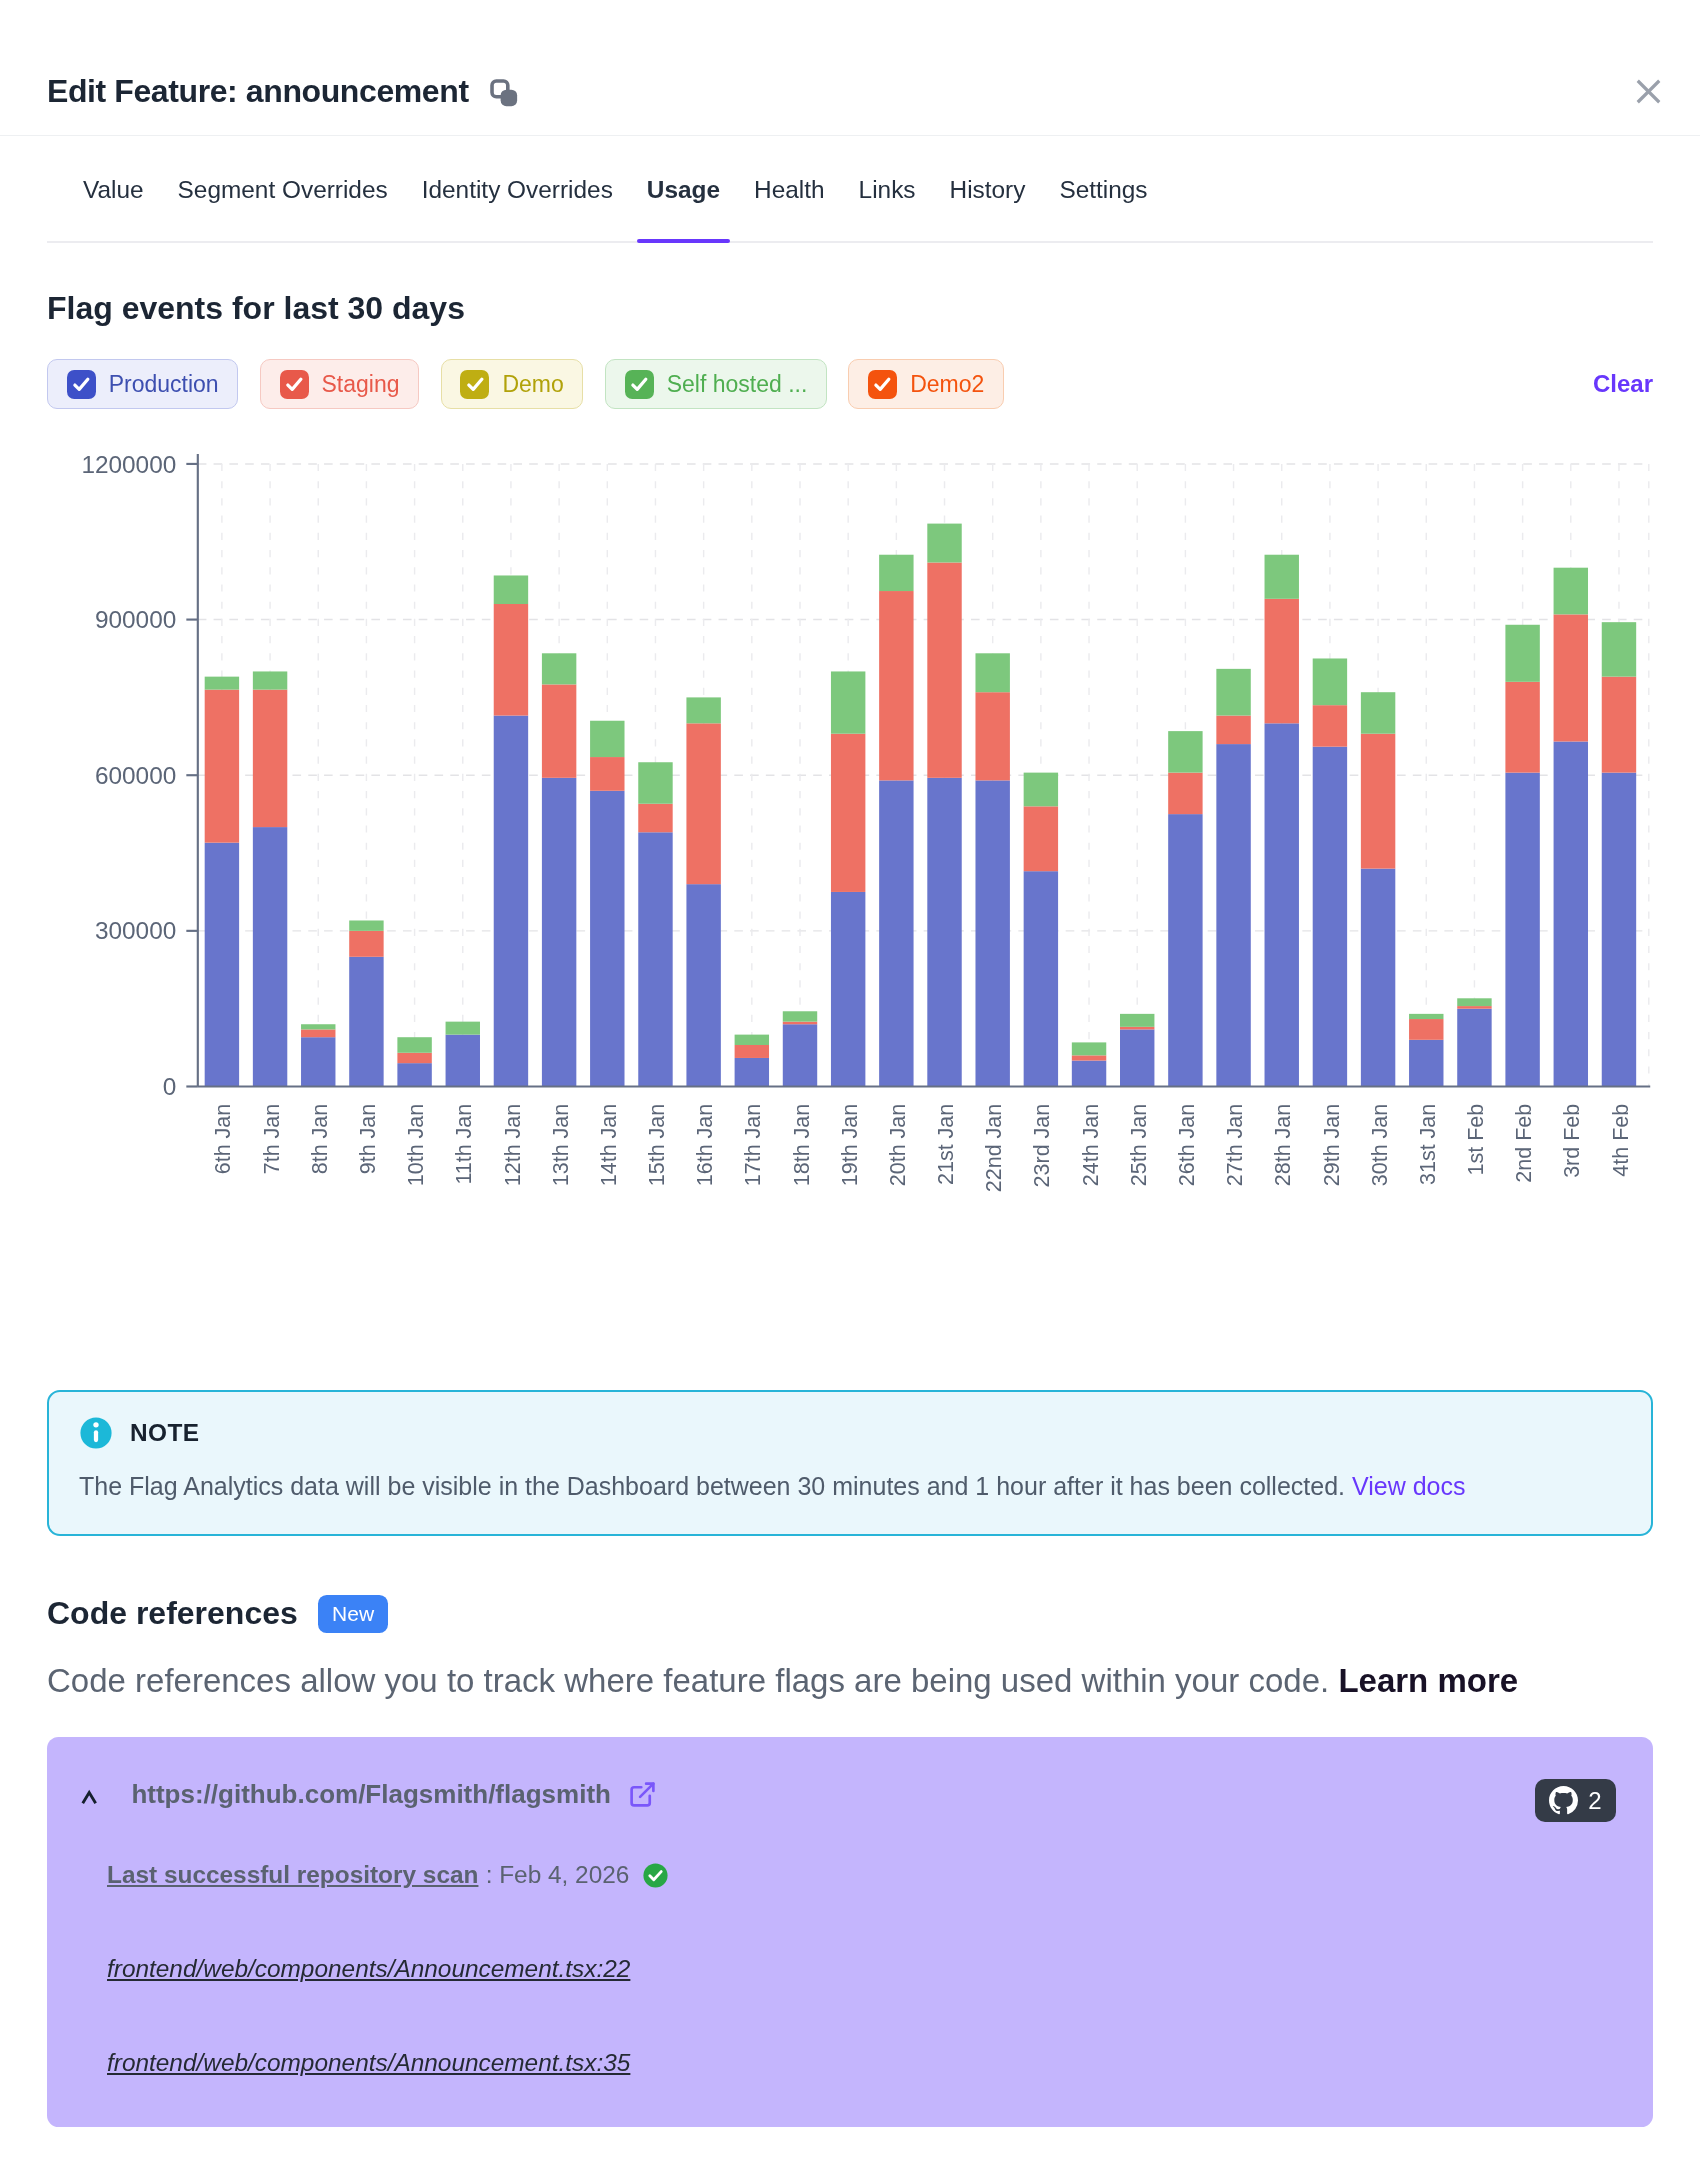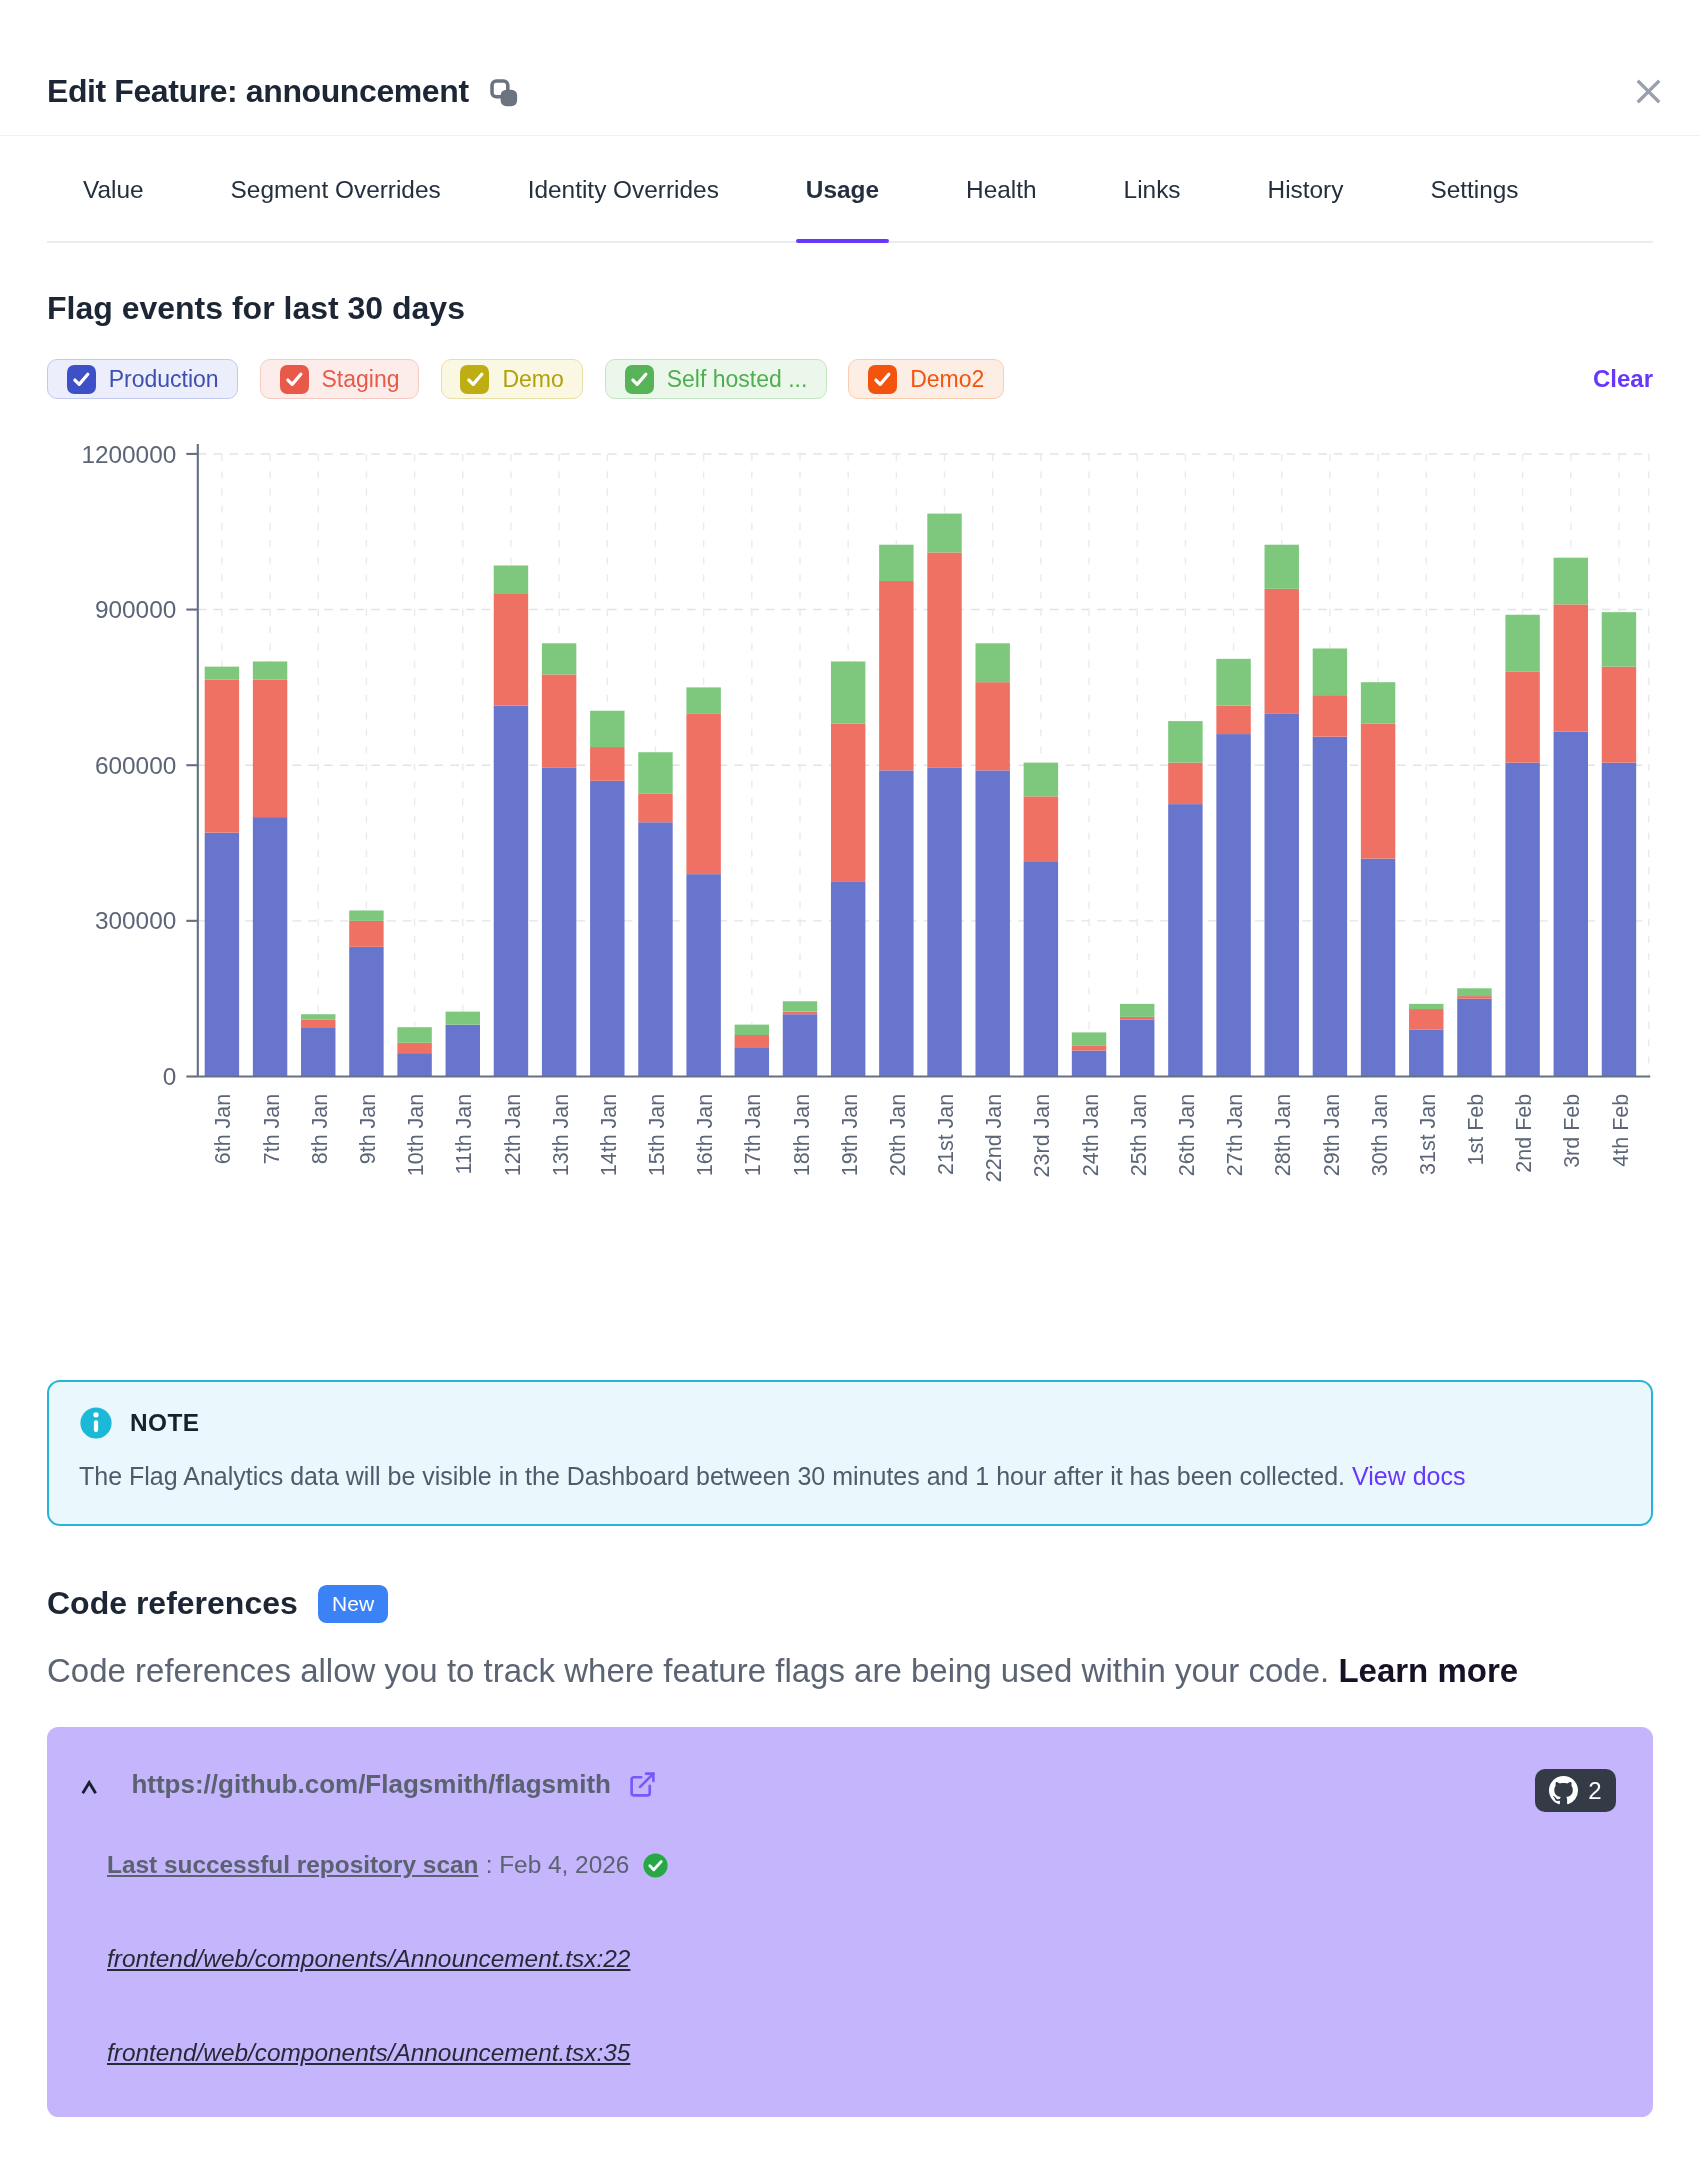--- a/index.html
+++ b/index.html
@@ -12,32 +12,32 @@
   svg { font-family:inherit; display:block; }
 
   
   .header { height:136px; padding:47px 29px 0 47px; border-bottom:1.4px solid #eef0f2;
             display:flex; align-items:center; }
   .title { font-size:32px; font-weight:700; color:#1c2634; letter-spacing:-0.4px; }
   .copy-btn { margin-left:18.7px; margin-top:2.9px; cursor:pointer; }
   .close-btn { margin-left:auto; cursor:pointer; padding:5.7px; }
 
   
-  .tabs { margin:40px 47px 0 47px; display:flex; gap:87px; padding-left:36px;
+  .tabs { margin:40px 47px 0 47px; display:flex; gap:34px; padding-left:36px;
           border-bottom:2.2px solid #ececf0; }
   .tab { font-size:24.4px; color:#25303f; padding-bottom:37px; position:relative; cursor:pointer; white-space:nowrap; }
   .tab.active { font-weight:700; }
   .tab.active::after { content:""; position:absolute; left:-10px; right:-10px; bottom:-2.2px;
           height:4.3px; background:#6837fc; border-radius:2.9px; }
 
   
   .usage-heading { margin:47px 47px 0 47px; font-size:32px; font-weight:700; color:#1c2634; }
   .filters-row { margin:32px 47px 0 47px; display:flex; align-items:center; }
   .chips { display:flex; gap:21.5px; }
-  .chip { display:flex; align-items:center; gap:13px; height:40px; padding:0 18.7px;
+  .chip { display:flex; align-items:center; gap:13px; height:50px; padding:0 18.7px;
           border:1.4px solid var(--bd); background:var(--bg); color:var(--tx);
           border-radius:10px; font-size:23px; cursor:pointer; white-space:nowrap; }
   .chip .cb { width:29px; height:29px; border-radius:7.2px; background:var(--bx);
           display:flex; align-items:center; justify-content:center; flex:0 0 auto; }
   .clear-link { margin-left:auto; color:#6837fc; font-size:24px; font-weight:600; cursor:pointer; }
 
   .chart-wrap { margin:37px 0 0 21.5px; }
 
   
   .note { margin:112px 47px 0 47px; border:2.2px solid #28b4d8; background:#eaf7fc;

